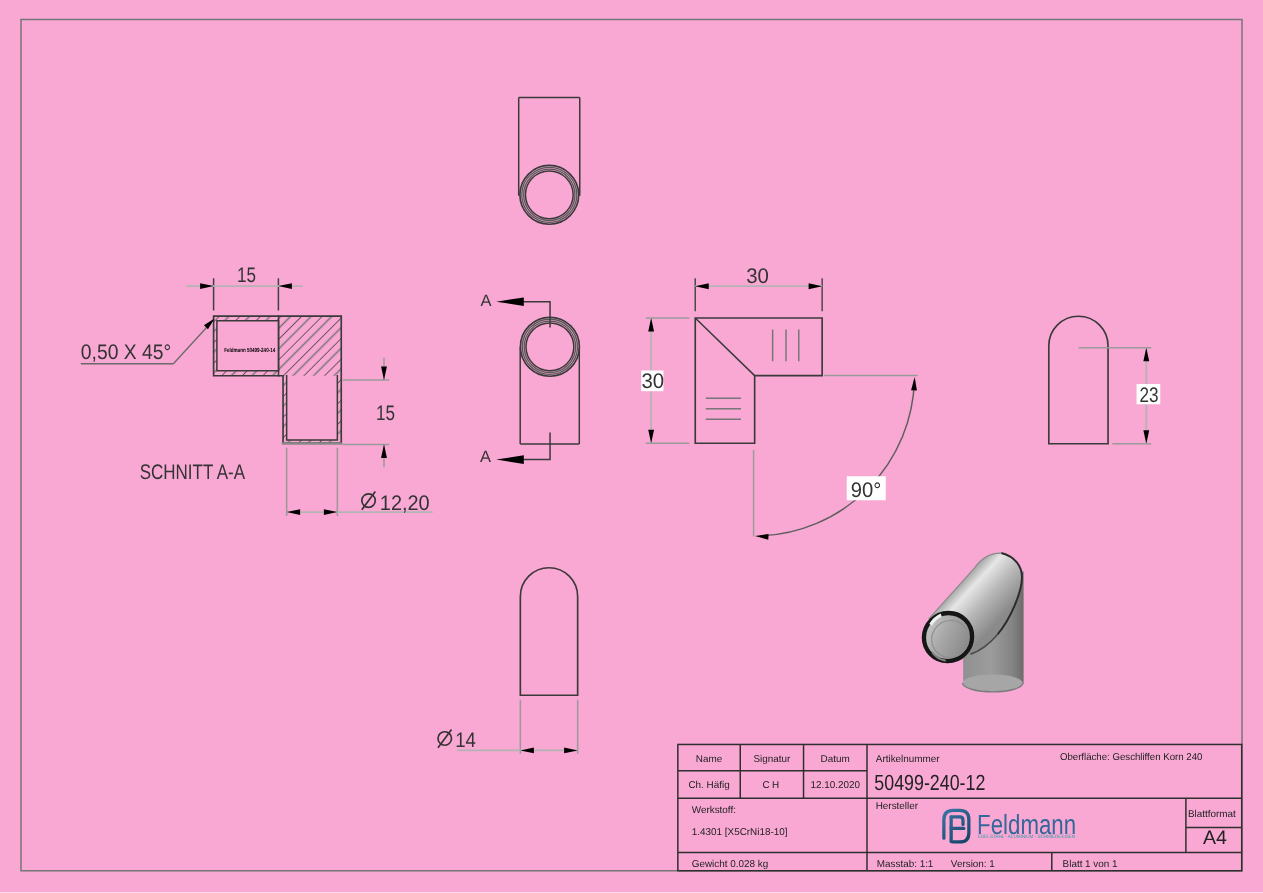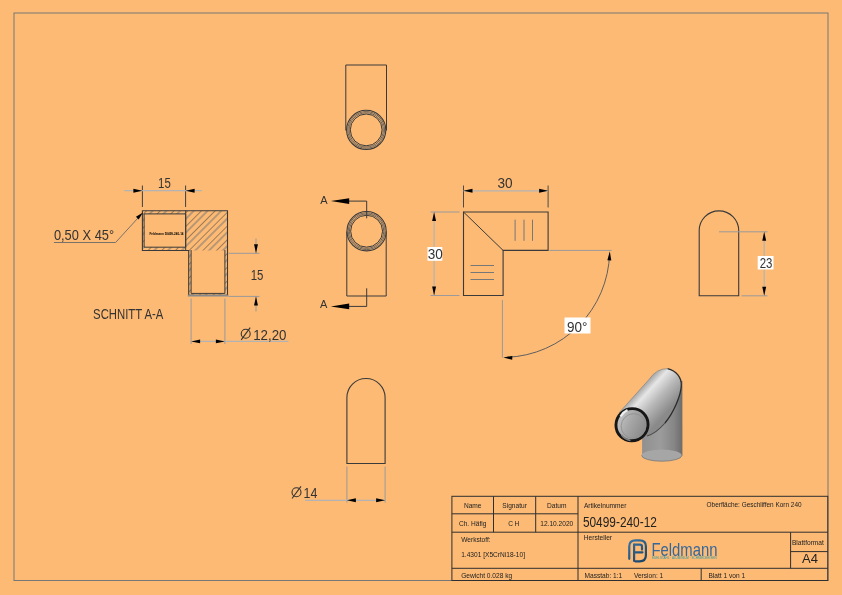--- a/index.html
+++ b/index.html
@@ -1,16 +1,16 @@
 <!DOCTYPE html>
 <html><head>
 <meta charset="utf-8">
 <style>
   html,body{margin:0;padding:0;background:#ffffff;}
-  #page{position:relative;width:842px;height:595px;background:#fdba74;overflow:hidden;
+  #page{position:relative;width:842px;height:595px;background:#f9a8d4;overflow:hidden;
         font-family:"Liberation Sans", sans-serif;}
   svg{position:absolute;top:0;left:0;}
   text{font-family:"Liberation Sans", sans-serif;}
 </style>
 </head>
 <body>
 <div id="page">
 <svg width="842" height="595" viewBox="0 0 842 595">
   <defs>
     <pattern id="hatch" patternUnits="userSpaceOnUse" width="9.7" height="9.7" patternTransform="rotate(45)">

